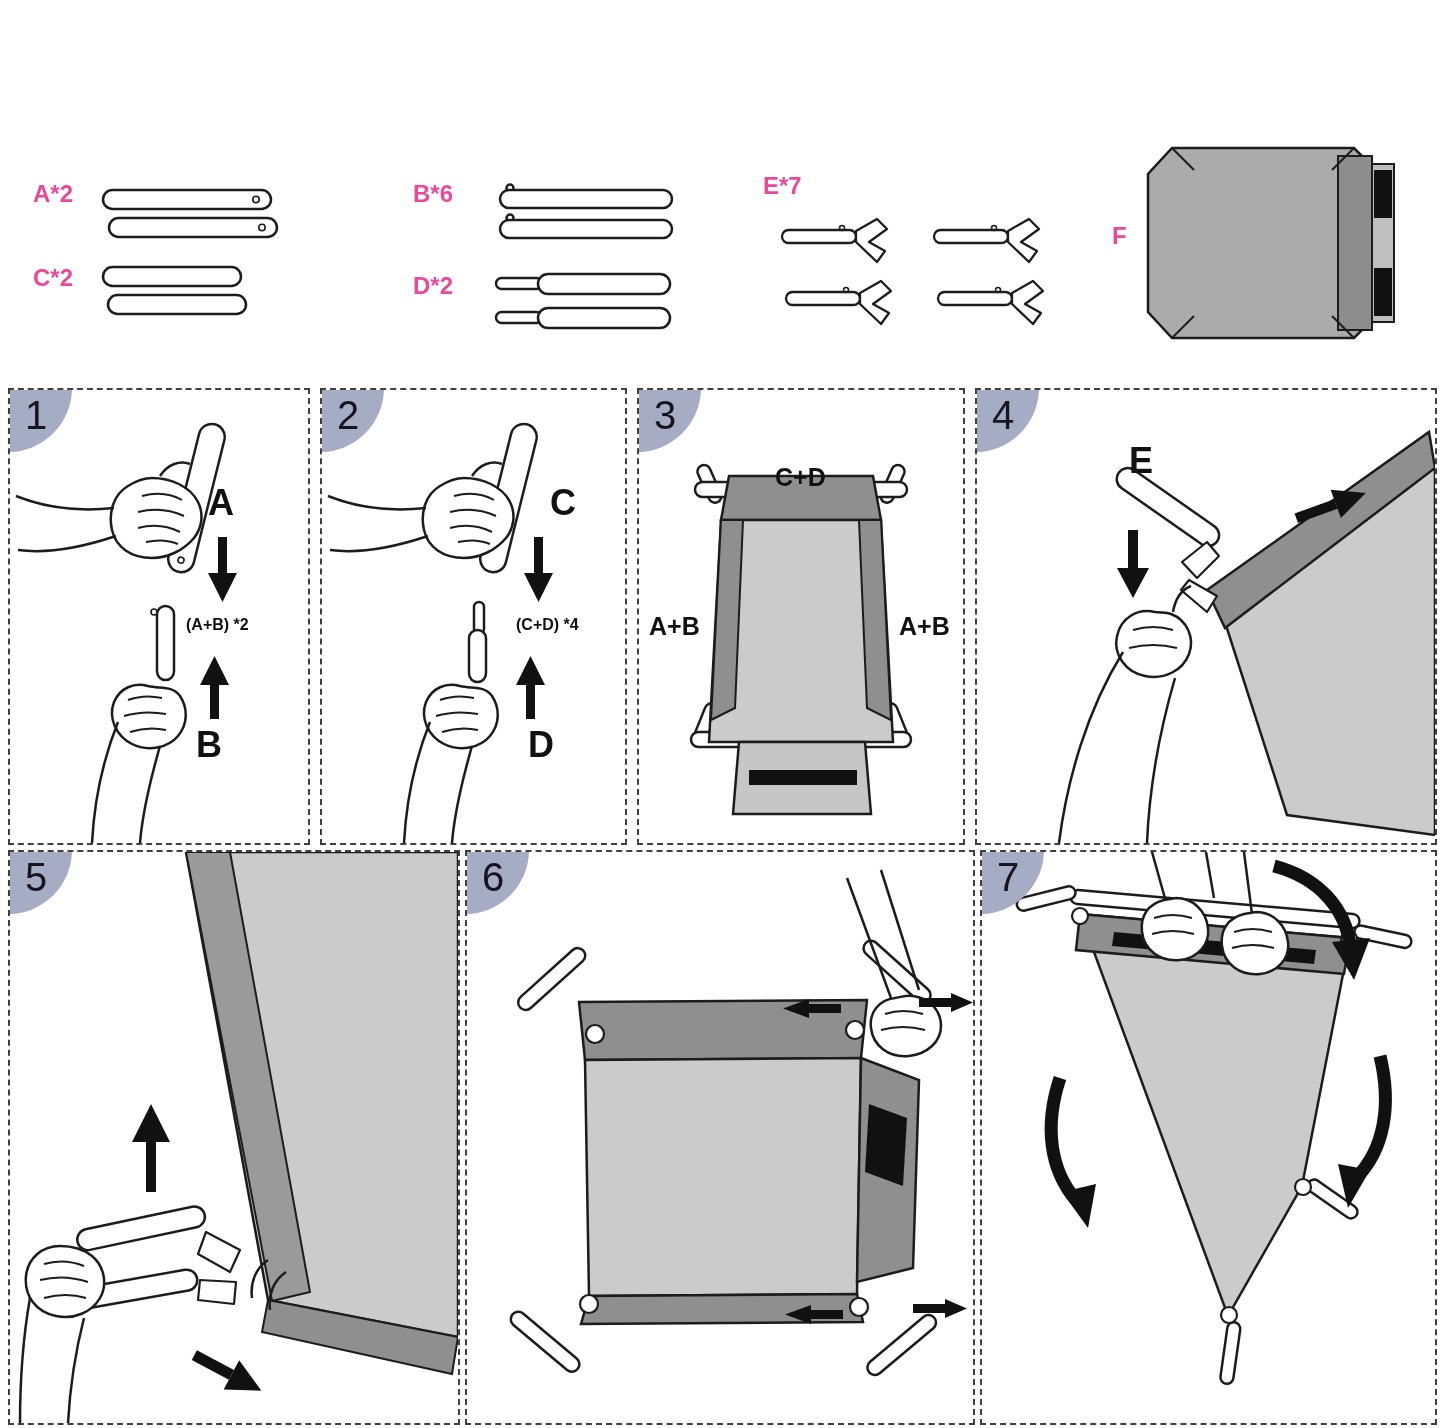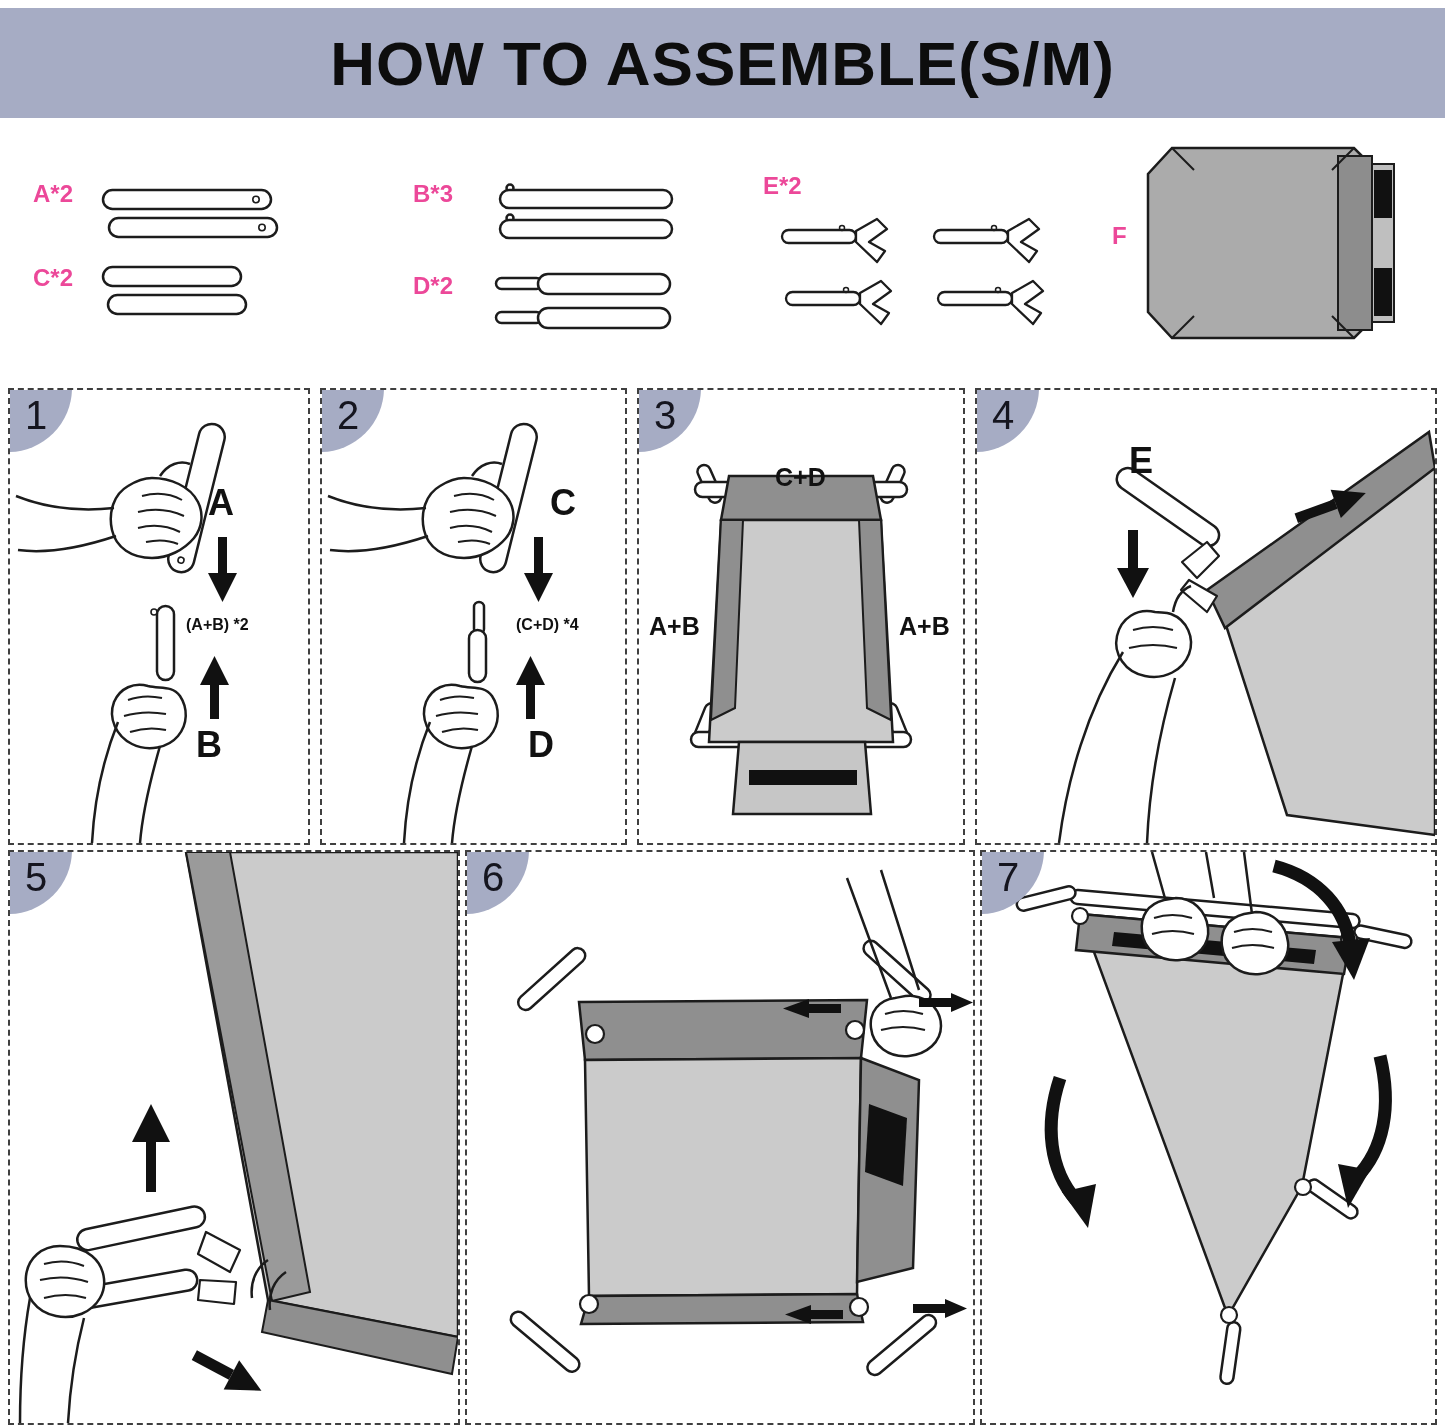--- a/index.html
+++ b/index.html
@@ -22,23 +22,20 @@
   .big-label   { position:absolute; font-size:36px; font-weight:bold; color:#111; }
   .mid-label   { position:absolute; font-size:25px; font-weight:bold; color:#111; }
   .combo-label { position:absolute; font-size:16px; font-weight:bold; color:#111; }
   .note { position:absolute; font-size:13px; color:#1a1a1a; line-height:1.35; }
 </style>
 </head>
 <body>
 
 <div class="page">
 
-  <header class="banner">
-    <h1>HOW TO ASSEMBLE(S/M)</h1>
-  </header>
 
   <div class="part-label" style="left:33px; top:180px;">A*2</div>
   <svg class="art" style="left:100px; top:185px;" width="190" height="70" viewBox="0 0 190 70">
     <g fill="#fff" stroke="#1c1c1c" stroke-width="2.5">
       <rect x="3" y="5" width="168" height="19" rx="9.5"></rect>
       <rect x="9" y="33" width="168" height="19" rx="9.5"></rect>
     </g>
     <g fill="none" stroke="#1c1c1c" stroke-width="1.6">
       <circle cx="156" cy="14.5" r="3.2"></circle>
       <circle cx="162" cy="42.5" r="3.2"></circle>
@@ -46,41 +43,41 @@
   </svg>
 
   <div class="part-label" style="left:33px; top:264px;">C*2</div>
   <svg class="art" style="left:100px; top:262px;" width="160" height="70" viewBox="0 0 160 70">
     <g fill="#fff" stroke="#1c1c1c" stroke-width="2.5">
       <rect x="3" y="5" width="138" height="19" rx="9.5"></rect>
       <rect x="8" y="33" width="138" height="19" rx="9.5"></rect>
     </g>
   </svg>
 
-  <div class="part-label" style="left:413px; top:180px;">B*3</div>
+  <div class="part-label" style="left:413px; top:180px;">B*6</div>
   <svg class="art" style="left:490px; top:180px;" width="200" height="78" viewBox="0 0 200 78">
     <g fill="#fff" stroke="#1c1c1c" stroke-width="2.5">
       <circle cx="20" cy="8" r="3.5"></circle>
       <rect x="10" y="10" width="172" height="18" rx="9"></rect>
       <circle cx="20" cy="38" r="3.5"></circle>
       <rect x="10" y="40" width="172" height="18" rx="9"></rect>
     </g>
   </svg>
 
   <div class="part-label" style="left:413px; top:272px;">D*2</div>
   <svg class="art" style="left:490px; top:268px;" width="200" height="72" viewBox="0 0 200 72">
     <g fill="#fff" stroke="#1c1c1c" stroke-width="2.5">
       <rect x="6" y="10" width="46" height="11" rx="5.5"></rect>
       <rect x="48" y="6" width="132" height="20" rx="10"></rect>
       <rect x="6" y="44" width="46" height="11" rx="5.5"></rect>
       <rect x="48" y="40" width="132" height="20" rx="10"></rect>
     </g>
   </svg>
 
-  <div class="part-label" style="left:763px; top:172px;">E*2</div>
+  <div class="part-label" style="left:763px; top:172px;">E*7</div>
   <svg class="art" style="left:780px; top:210px;" width="290" height="125" viewBox="0 0 290 125">
     <g>
       <g transform="translate(0,6)" fill="#fff" stroke="#1c1c1c" stroke-width="2.3" stroke-linejoin="round">
         <rect x="2" y="14" width="74" height="13" rx="6.5"></rect>
         <circle cx="62" cy="12" r="2.5" fill="none" stroke-width="1.5"></circle>
         <path d="M76,15 L97,3 L107,13 L89,26 L105,35 L97,46 L76,26 Z"></path>
       </g>
       <g transform="translate(152,6)" fill="#fff" stroke="#1c1c1c" stroke-width="2.3" stroke-linejoin="round">
         <rect x="2" y="14" width="74" height="13" rx="6.5"></rect>
         <circle cx="62" cy="12" r="2.5" fill="none" stroke-width="1.5"></circle>

